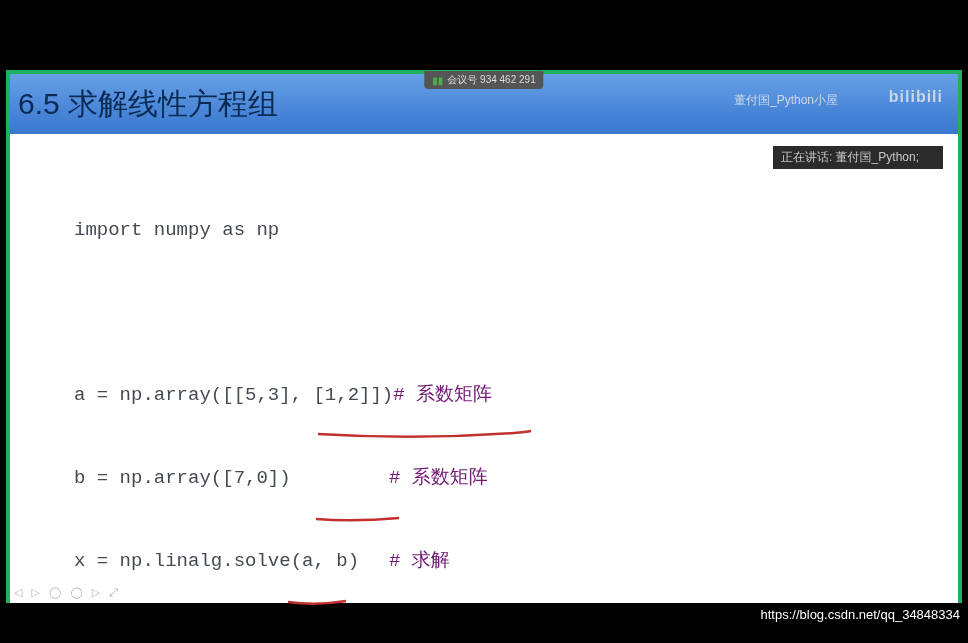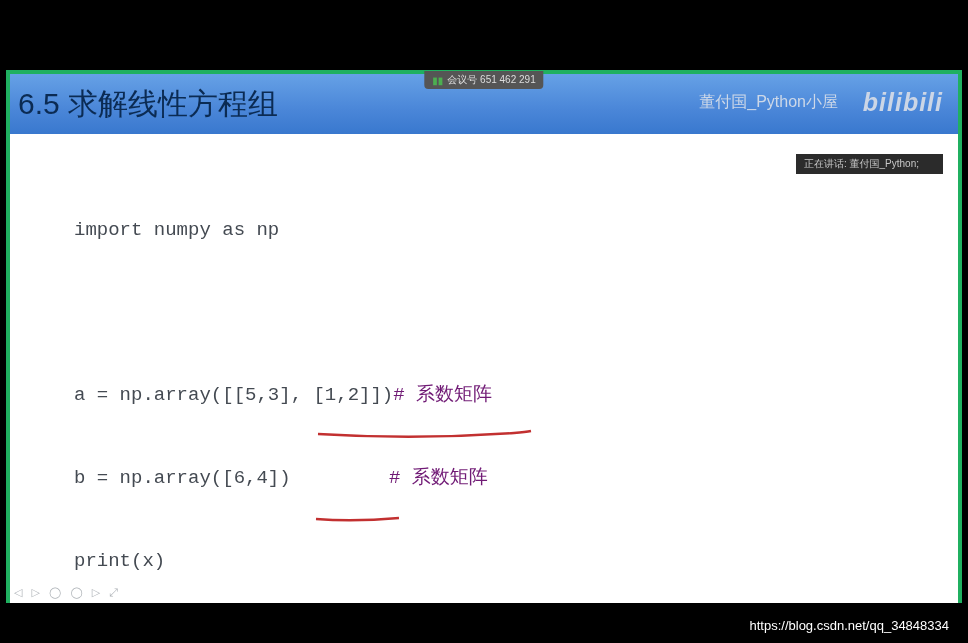--- a/index.html
+++ b/index.html
@@ -35,58 +35,57 @@
     .title-bar .section-title {
       font-size: 30px;
       font-weight: 400;
       color: #0b2b53;
       margin-left: 0px;
     }
     .title-bar .author {
       position: absolute;
       right: 120px;
       top: 18px;
-      font-size: 16px;
+      font-size: 12px;
       color: #cdd8e8;
       font-weight: 500;
     }
     .bilibili-logo {
       position: absolute;
       right: 15px;
       top: 14px;
       color: #ccd6e6;
-      font-size: 25px;
+      font-size: 16px;
       font-weight: 700;
       letter-spacing: 1px;
       font-family: Arial, sans-serif;
-      font-style: italic;
     }
     .meeting-badge {
       position: absolute;
       left: 50%;
       top: -3px;
       transform: translateX(-50%);
       background: #555;
       color: #ddd;
       font-size: 10px;
       padding: 2px 8px;
       border-radius: 0 0 4px 4px;
       display: flex;
       align-items: center;
       gap: 4px;
       z-index: 5;
     }
     .meeting-badge .dot { color: #4caf50; font-size: 10px; }
     .speaking-badge {
       position: absolute;
       right: 15px;
-      top: 80px;
+      top: 72px;
       background: #2b2b2b;
       color: #c8c8c8;
-      font-size: 10px;
+      font-size: 12px;
       padding: 3px 24px 3px 8px;
       z-index: 4;
     }
     .speaking-badge::after {
       content: "";
       position: absolute;
       right: 8px;
       top: 5px;
       width: 8px; height: 8px;
       opacity: 0.7;
@@ -114,41 +113,40 @@
     }
     .annot svg { overflow: visible; }
     .footer {
       position: absolute;
       left: 0; right: 0; bottom: 0;
       height: 36px;
       background: #000;
       color: #fff;
       font-size: 13px;
       display: flex;
-      align-items: center;
       justify-content: flex-end;
-      padding: 0 19px;
+      padding: 0 8px;
     }
     .toolbar {
       position: absolute;
       left: 14px;
       bottom: 44px;
       color: #9aa0a6;
       font-size: 11px;
       letter-spacing: 3px;
       opacity: .8;
     }
   </style>
 </head>
 <body>
 
 <div class="screen">
   <div class="meeting-badge">
     <span class="dot">▮▮</span>
-    <span>会议号 651 462 291</span>
+    <span>会议号 934 462 291</span>
   </div>
 
   <div class="title-bar">
     <span class="section-title">6.5  求解线性方程组</span>
     <span class="author">董付国_Python小屋</span>
     <span class="bilibili-logo">bilibili</span>
   </div>
 
   <div class="speaking-badge">
     <span>正在讲话: 董付国_Python;</span>
@@ -161,25 +159,34 @@
       <div class="code-line">
         <span class="code-left">a = np.array([[5,3], [1,2]])</span>
         <span class="code-comment"># 系数矩阵</span>
         <span class="annot" style="left:128px; top:18px;">
           <svg width="220" height="16">
               <path d="M2 4 Q100 10 198 3 Q210 2 215 1" stroke="#c23030" stroke-width="2.4" fill="none"></path>
             </svg>
         </span>
       </div>
       <div class="code-line">
-        <span class="code-left">b = np.array([6,4])</span>
+        <span class="code-left">b = np.array([7,0])</span>
         <span class="code-comment"># 系数矩阵</span>
         <span class="annot" style="left:126px; top:18px;">
           <svg width="90" height="14">
               <path d="M2 4 Q40 7 85 3" stroke="#c23030" stroke-width="2.4" fill="none"></path>
+            </svg>
+        </span>
+      </div>
+      <div class="code-line">
+        <span class="code-left">x = np.linalg.solve(a, b)</span>
+        <span class="code-comment"># 求解</span>
+        <span class="annot" style="left:98px; top:18px;">
+          <svg width="70" height="14">
+              <path d="M2 5 Q30 9 60 4" stroke="#c23030" stroke-width="2.4" fill="none"></path>
             </svg>
         </span>
       </div>
       <div class="code-line"><span>print(x)</span></div>
       
       
       
     </div>
 
   </div>

